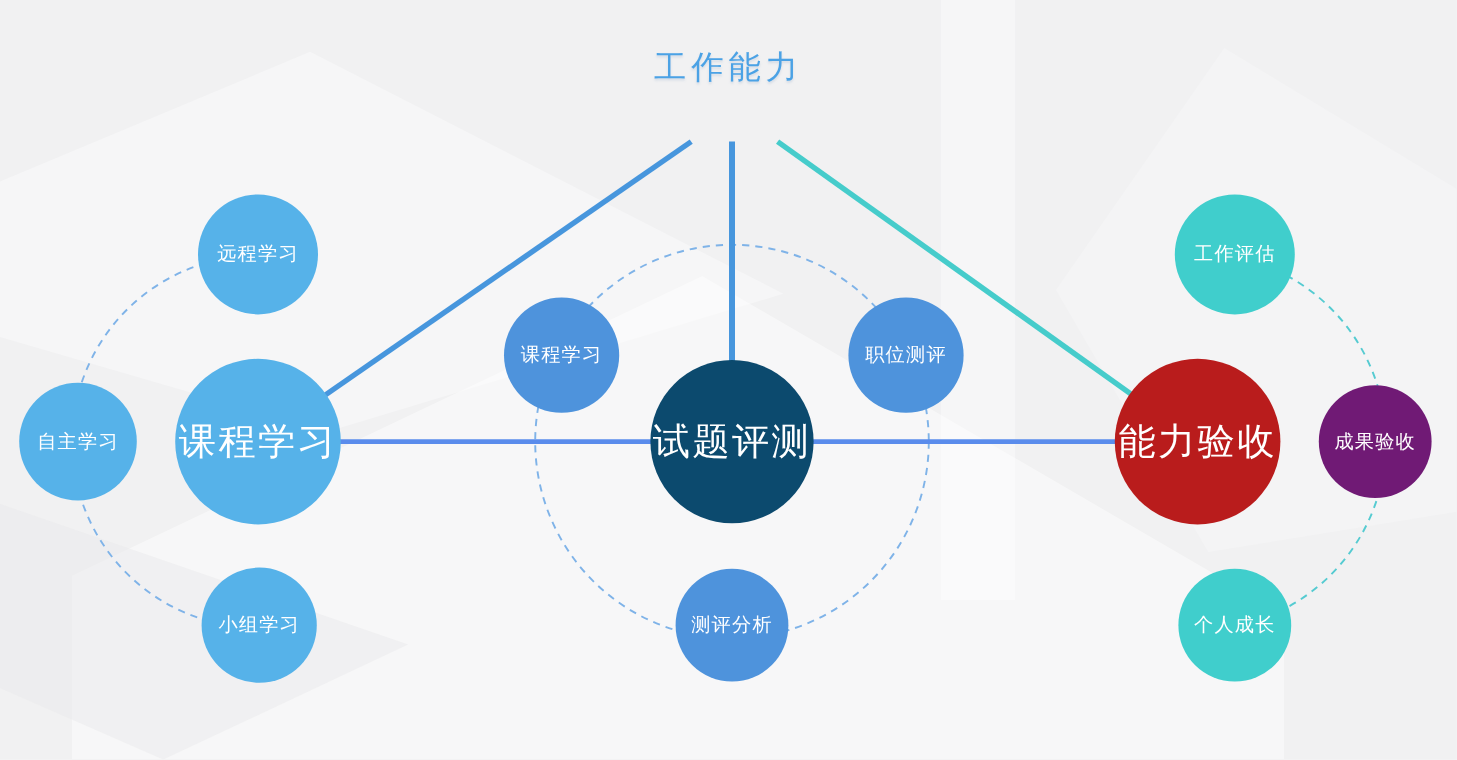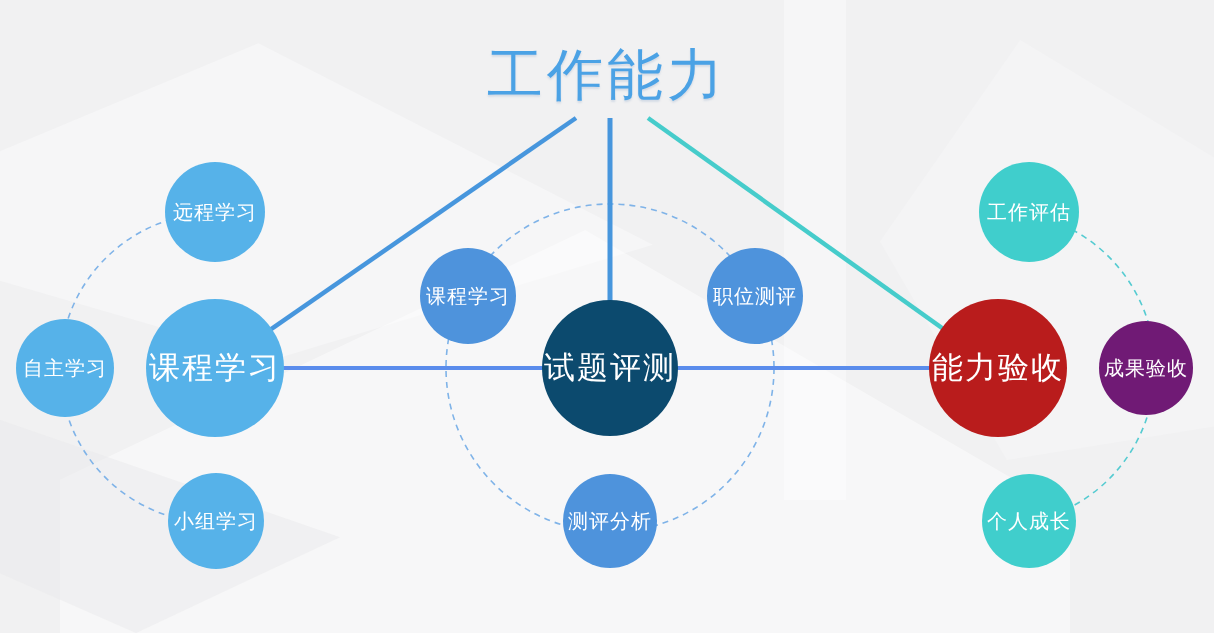--- a/index.html
+++ b/index.html
@@ -20,31 +20,31 @@
   .bg4{left:60px;top:230px;width:1010px;height:403px;
        background:rgba(255,255,255,0.45);
        clip-path:polygon(0% 62%,52% 0%,100% 70%,100% 100%,0% 100%);}
   .bg5{left:0;top:420px;width:340px;height:213px;background:rgba(233,233,235,0.5);
        clip-path:polygon(0% 0%,100% 55%,40% 100%,0% 72%);}
 
   svg.wires{position:absolute;left:0;top:0;z-index:2;}
 
   .title{
     position:absolute;left:0;top:38px;width:1214px;text-align:center;
-    font-size:56px;letter-spacing:4px;font-weight:400;z-index:3;
+    font-size:27px;letter-spacing:4px;font-weight:400;z-index:3;
     text-shadow:0 2px 2px rgba(120,150,190,0.25);
   }
 
   .node{
     position:absolute;border-radius:50%;
     display:flex;align-items:center;justify-content:center;
     color:#fff;z-index:4;text-align:center;
   }
   .node.main{font-size:31px;letter-spacing:2px;}
-  .node.sat{font-size:20px;letter-spacing:1px;}
+  .node.sat{font-size:16px;letter-spacing:1px;}
 </style>
 </head>
 <body>
 
 <div class="bg-shape bg1"></div>
 <div class="bg-shape bg2"></div>
 <div class="bg-shape bg3"></div>
 <div class="bg-shape bg4"></div>
 <div class="bg-shape bg5"></div>
 

